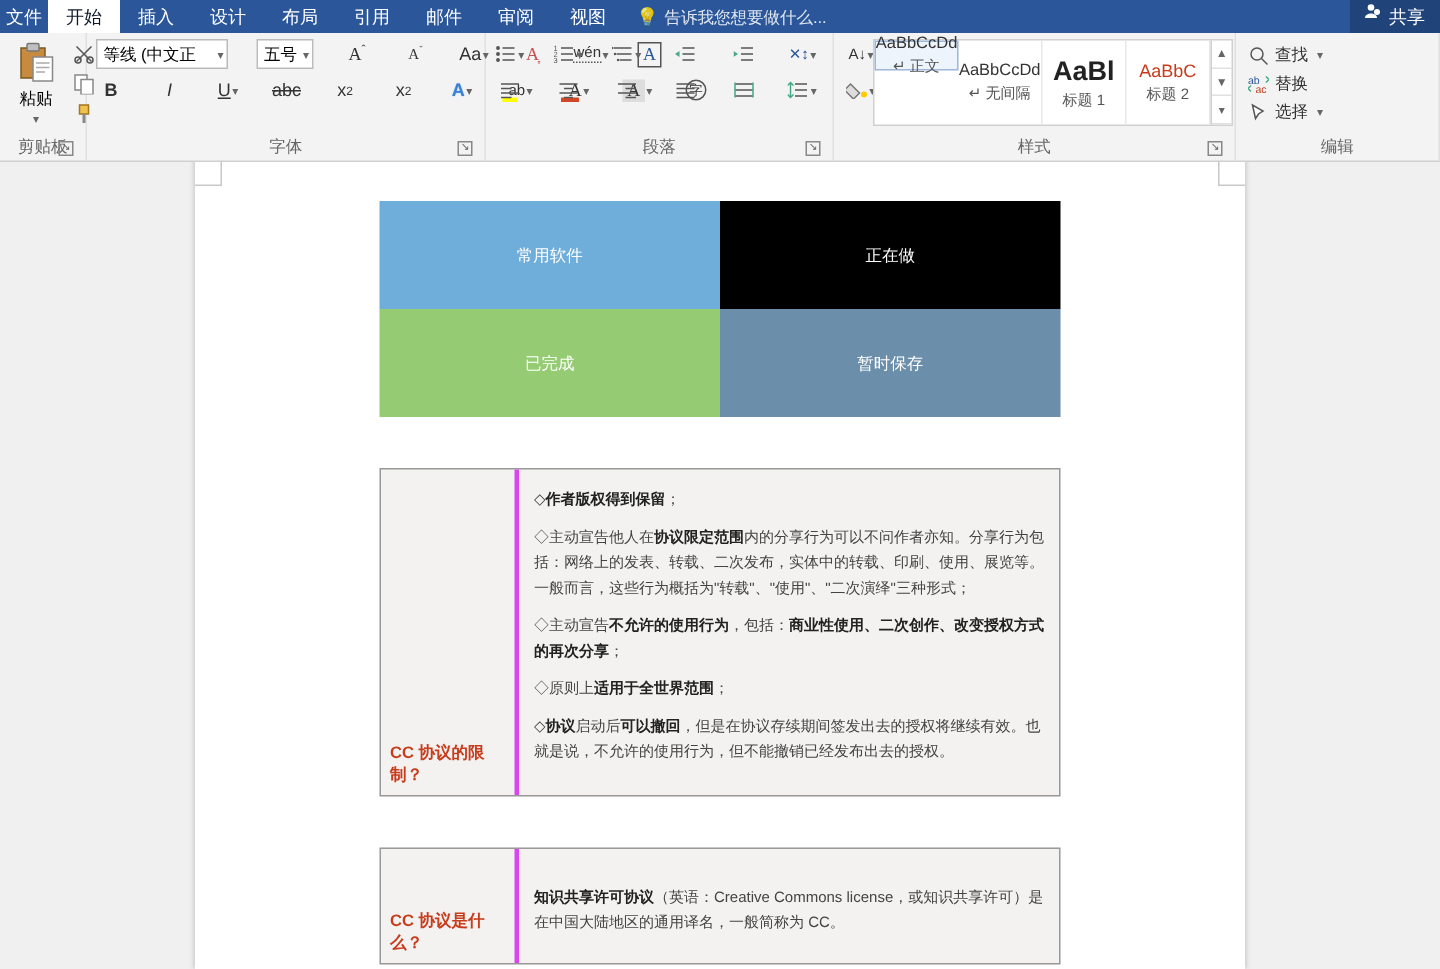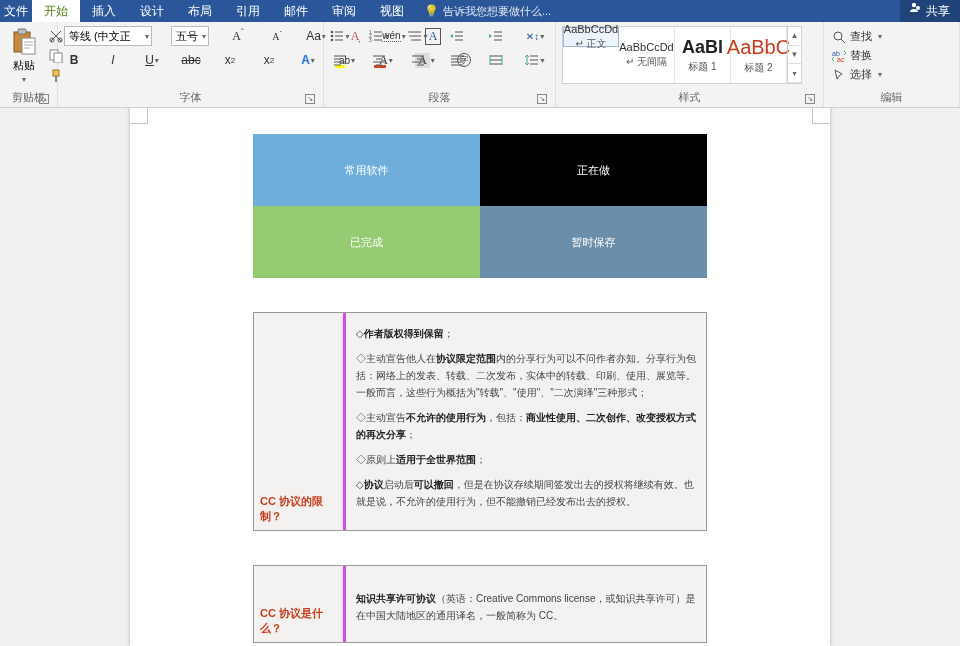--- a/index.html
+++ b/index.html
@@ -1,21 +1,21 @@
 <!DOCTYPE html>
 <html><head>
 <meta charset="utf-8">
 <style>
   * { box-sizing: border-box; margin: 0; padding: 0; }
   body { font-family: "Microsoft YaHei", "Segoe UI", sans-serif; font-size: 12px; background: #fff; width: 960px; height: 646px; overflow: hidden; }
 
   
   .tabbar { background: #2b579a; color: #fff; display: flex; align-items: center; height: 22px; }
   .tab { padding: 0 12px; line-height: 22px; cursor: pointer; font-size: 12px; }
-  .tab.active { background: #fff; color: #4d7c0f; }
+  .tab.active { background: #fff; color: #0f172a; }
   .tab.file { background: #2b579a; padding: 0 4px; }
   .tellme { display: flex; align-items: center; margin-left: 8px; font-size: 11px; opacity: 0.85; }
   .tellme .bulb { margin-right: 4px; font-size: 12px; }
   .tabspacer { flex: 1; }
   .share { background: #204379; padding: 0 10px; line-height: 22px; display: flex; gap: 4px; font-size: 12px; }
 
   
   .ribbon { background: #f3f3f3; border-bottom: 1px solid #d0d0d0; display: flex; height: 86px; }
   .group { border-right: 1px solid #e0e0e0; padding: 4px 6px 2px 6px; display: flex; flex-direction: column; position: relative; }
   .group-body { flex: 1; display: flex; align-items: flex-start; gap: 4px; }
@@ -30,21 +30,21 @@
   .sel { border: 1px solid #bbb; background: #fff; height: 20px; display: flex; align-items: center; padding: 0 4px; font-size: 11px; position: relative; }
   .sel .caret { position: absolute; right: 2px; font-size: 8px; color: #666; }
   .fontbox { width: 88px; }
   .sizebox { width: 38px; }
 
   
   .ic-border { border: 1px solid #555; }
   svg { display: block; }
 
   
-  .styles-gallery { display: flex; border: 1px solid #d0d0d0; background: #fff; height: 58px; }
+  .styles-gallery { display: flex; border: 1px solid #d0d0d0; background: #fff; height: 58px; margin-left: 20px; }
   .style-item { width: 56px; border-right: 1px solid #e8e8e8; display: flex; flex-direction: column; align-items: center; justify-content: center; cursor: pointer; font-size: 10px; }
   .style-item.sel { border: 1px solid #a0b8d8; background: #eef4fc; }
   .style-item .prev { font-size: 11px; color: #333; margin-bottom: 2px; white-space: nowrap; }
   .style-item .lbl { color: #555; }
   .style-scroll { width: 14px; display: flex; flex-direction: column; border-left: 1px solid #d0d0d0; }
   .style-scroll div { flex: 1; display: flex; align-items: center; justify-content: center; font-size: 8px; color: #666; border-bottom: 1px solid #e0e0e0; cursor: pointer; }
 
   .editmenu .item { display: flex; align-items: center; gap: 4px; padding: 1px 2px; cursor: pointer; font-size: 11px; color: #333; }
   .editmenu .caret { font-size: 8px; color: #666; margin-left: 2px; }
 
@@ -309,21 +309,21 @@
           </div>
         <div class="style-item">
             <div class="prev">AaBbCcDd</div>
             <div class="lbl">↵ 无间隔</div>
           </div>
         <div class="style-item">
             <div class="prev" style="font-size:18px;font-weight:bold;color:#222">AaBl</div>
             <div class="lbl">标题 1</div>
           </div>
         <div class="style-item">
-            <div class="prev" style="font-size:20px;color:#c83c1c">AaBbC</div>
+            <div class="prev" style="font-size:12px;color:#c83c1c">AaBbC</div>
             <div class="lbl">标题 2</div>
           </div>
         <div class="style-scroll">
           <div>▲</div>
           <div>▼</div>
           <div>▾</div>
         </div>
       </div>
     </div>
     <div class="group-label"><span>样式</span><span class="dlg">↘</span></div>

